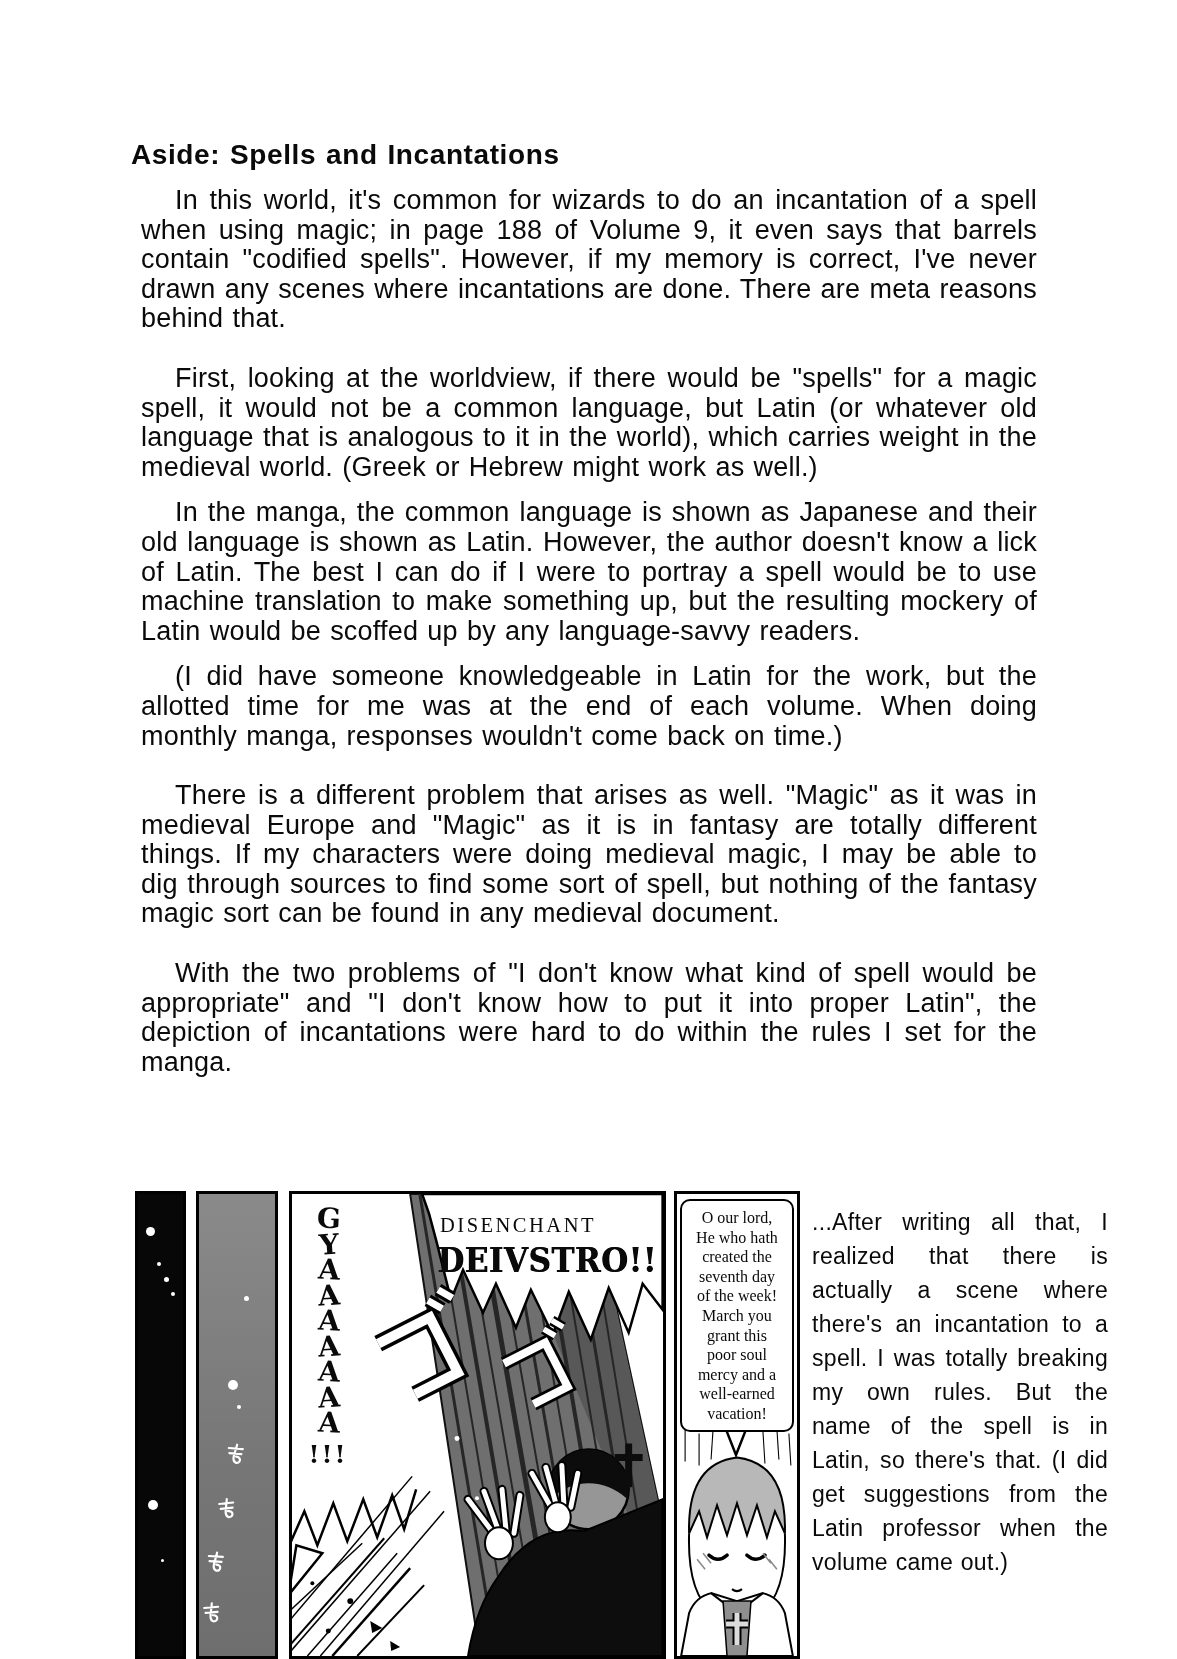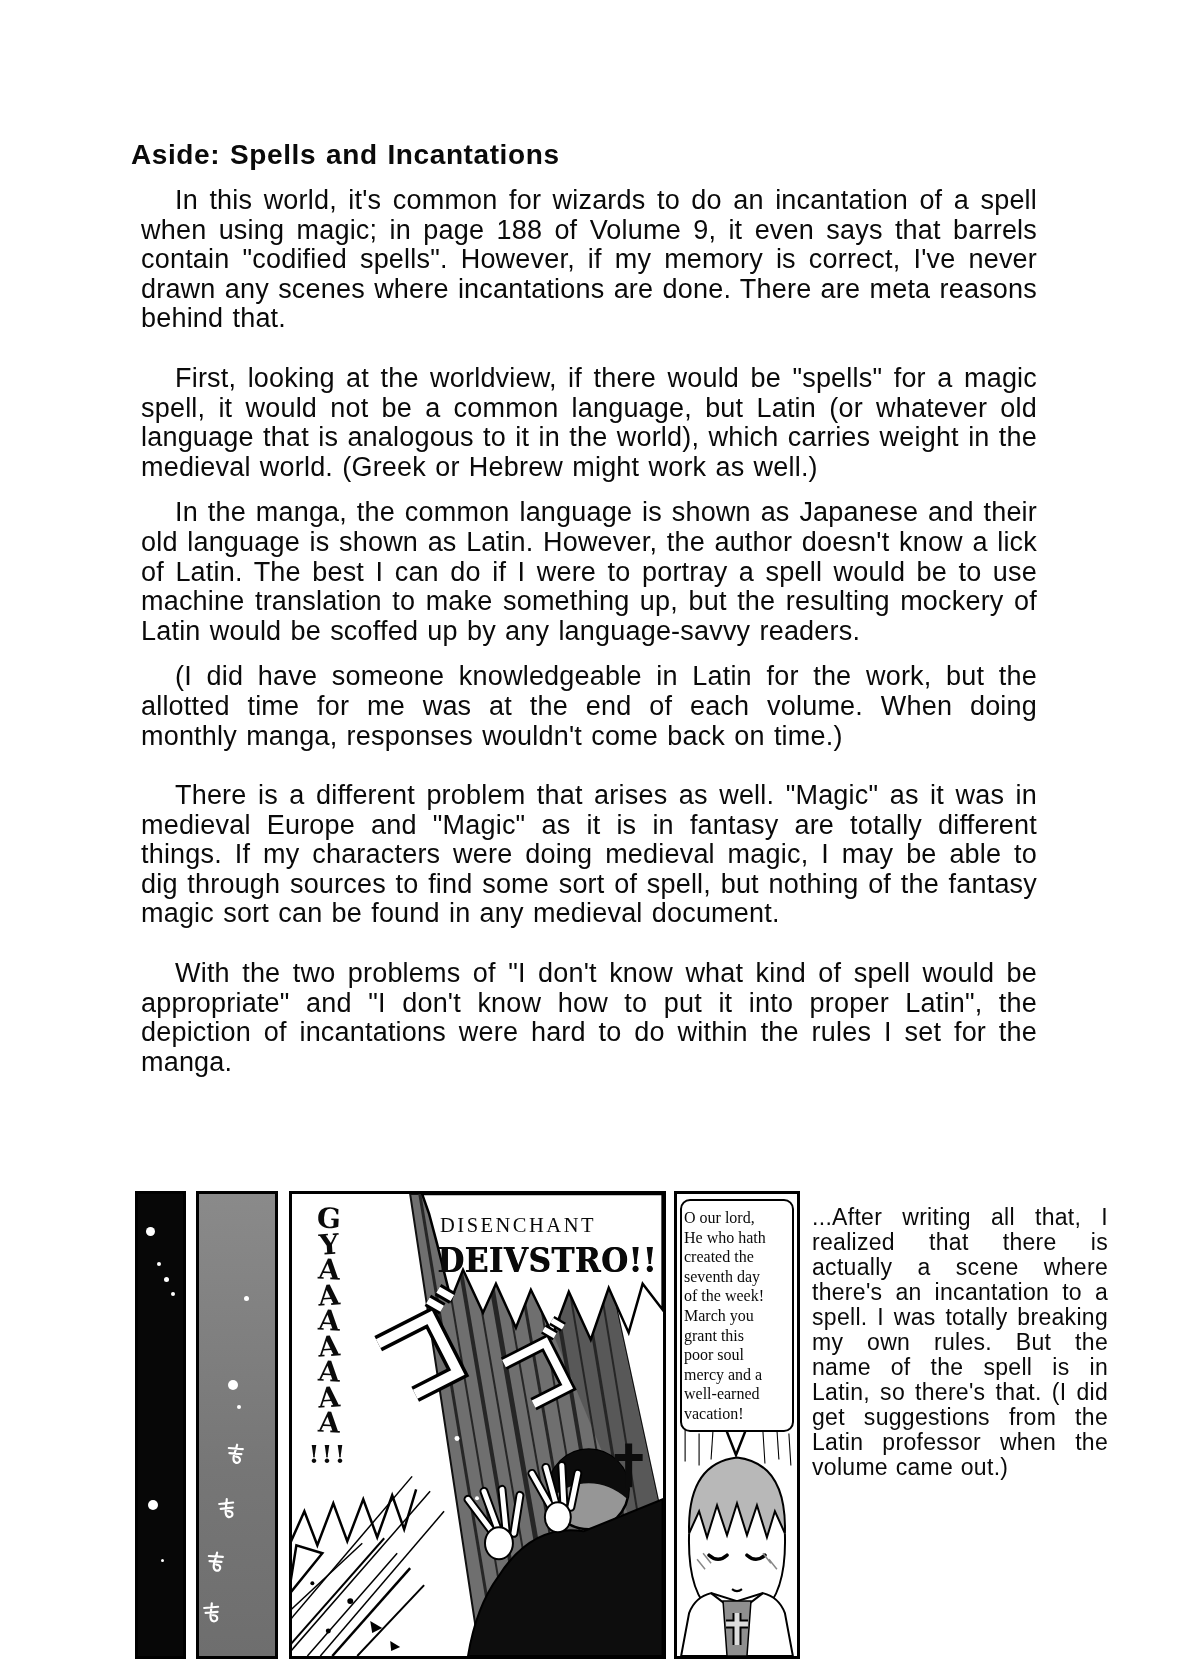--- a/index.html
+++ b/index.html
@@ -47,29 +47,29 @@
   }
   .spell{
     position:absolute;left:134px;top:48px;width:242px;text-align:center;
     font-family:"DejaVu Serif",serif;font-weight:bold;font-size:31px;letter-spacing:.5px;
     transform:scaleY(1.1);text-shadow:.6px 0 0 #000;
   }
   
   .bubble{
     position:absolute;left:3px;top:5px;width:114px;box-sizing:border-box;
     background:#fff;border:2.5px solid #000;border-radius:10px;
-    padding:7px 2px 6px 2px;text-align:left;
+    padding:7px 2px 6px 2px;text-align:center;
     font-family:"Liberation Serif",serif;font-size:16px;line-height:19.6px;z-index:3;
   }
   .bubble div{white-space:nowrap;}
   .bubble-tail{position:absolute;left:47px;top:233px;z-index:2;}
   
   .hand-note{
     position:absolute;left:812px;top:14px;width:296px;
-    font-size:23px;line-height:25px;text-align:justify;
+    font-size:23px;line-height:34px;text-align:justify;
     letter-spacing:.3px;word-spacing:1px;
   }
   
   .from-vol{
     position:absolute;left:42px;top:357px;width:100px;text-align:center;
     font-size:25px;line-height:31px;
   }
 </style>
 </head>
 <body>

